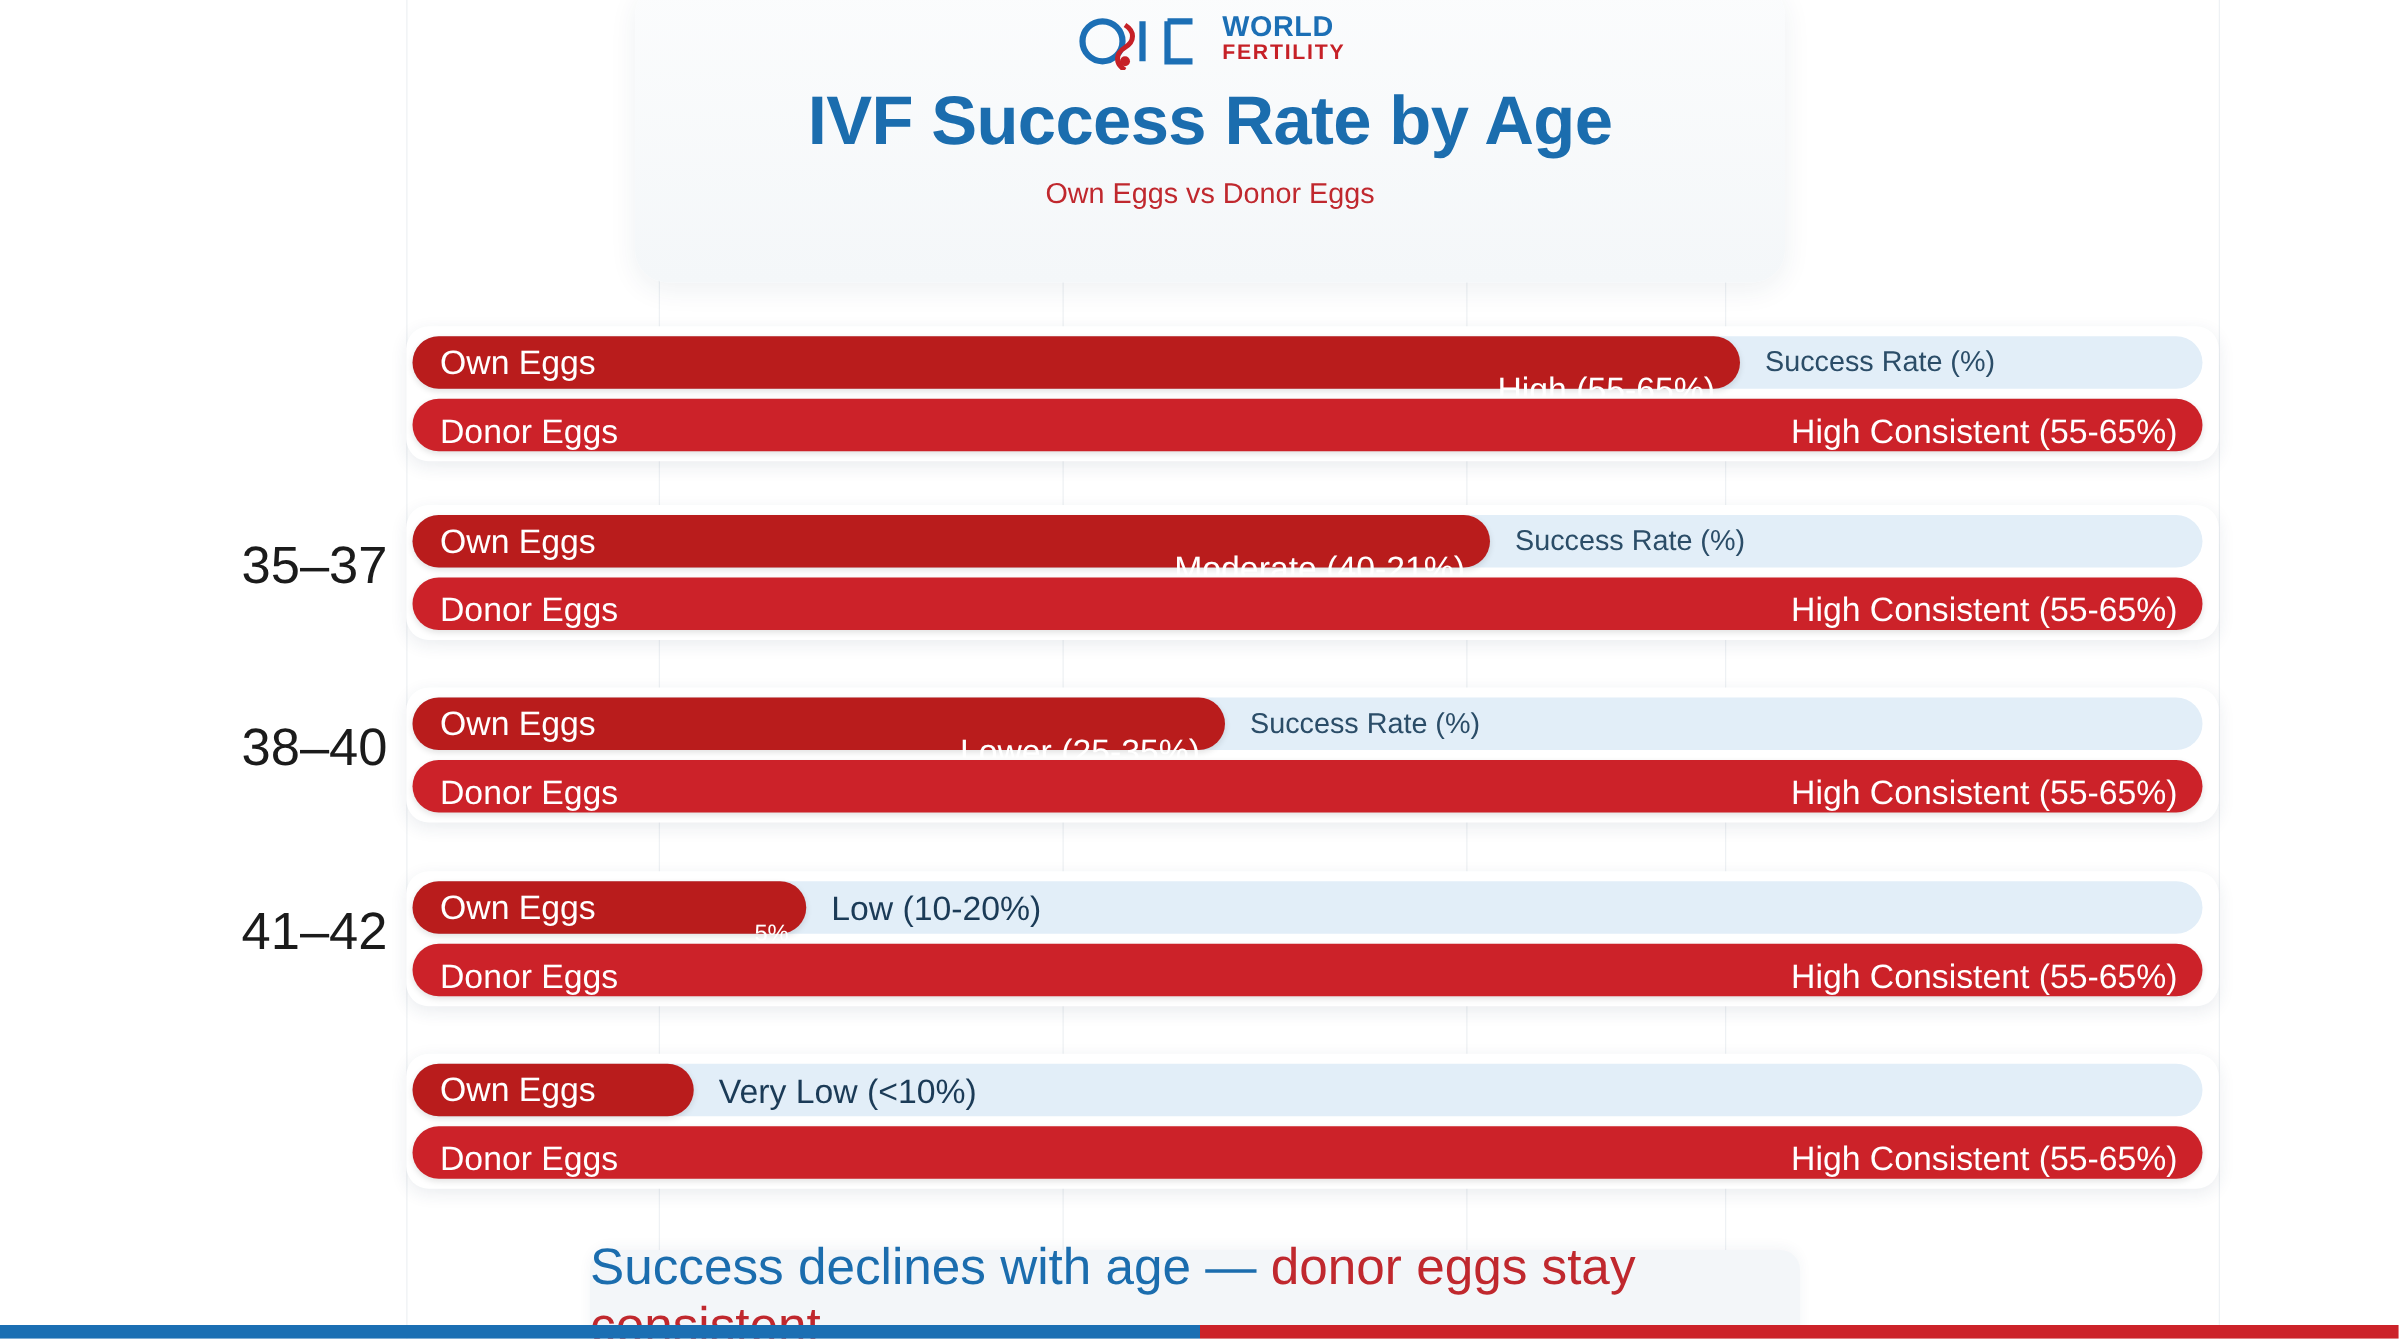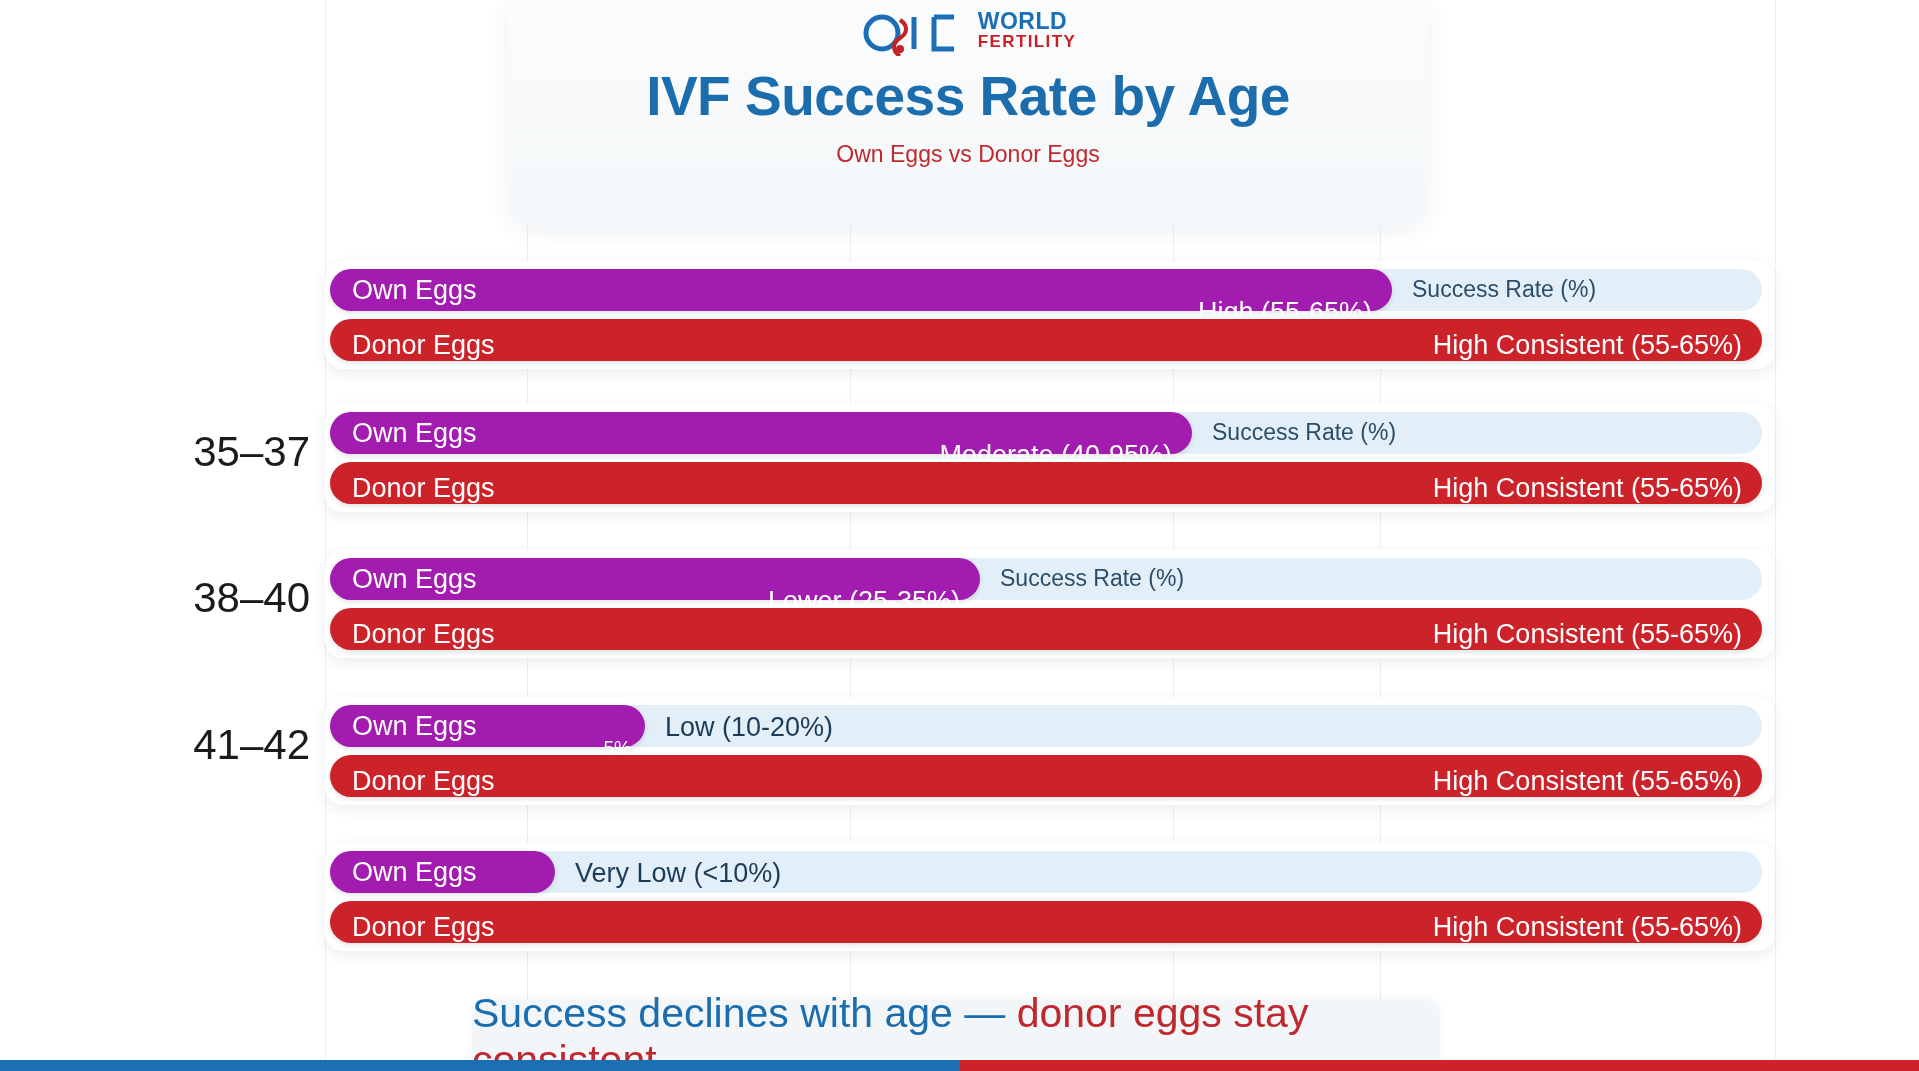--- a/index.html
+++ b/index.html
@@ -55,21 +55,21 @@
     position:absolute;left:330px;height:42px;width:1432px;
     background:#e2eef8;border-radius:21px;
   }
   .track.own{top:14px;}
   .track.donor{top:64px;background:transparent;}
   .bar{
     position:absolute;left:0;top:0;height:42px;border-radius:21px;
     display:flex;align-items:center;
     box-shadow:0 2px 5px rgba(0,0,0,0.12);
   }
-  .bar.own{background:#a21caf;}
+  .bar.own{background:#b91c1c;}
   .bar.donor{background:#cc2229;align-items:flex-end;}
   .bar-label{
     font-size:27px;color:#ffffff;margin-left:22px;white-space:nowrap;
   }
   .bar-value{
     position:absolute;right:20px;font-size:27px;color:#ffffff;white-space:nowrap;margin-top:44px;
   }
   .bar-value.small{font-size:19px;right:14px;}
   .outside-value{
     position:absolute;font-size:27px;color:#1b3b57;white-space:nowrap;
@@ -141,21 +141,21 @@
       </div>
     </div>
   </div>
 
   <div class="row" style="top:143px">
     <div class="row-card"></div>
     <div class="age-label">35–37</div>
     <div class="track own">
       <div class="bar own" style="width:862px">
         <span class="bar-label">Own Eggs</span>
-        <span class="bar-value">Moderate (40-95%)</span>
+        <span class="bar-value">Moderate (40-21%)</span>
       </div>
       <span class="outside-value axis" style="left:882px">Success Rate (%)</span>
     </div>
     <div class="track donor">
       <div class="bar donor" style="width:1432px">
         <span class="bar-label">Donor Eggs</span>
         <span class="bar-value">High Consistent (55-65%)</span>
       </div>
     </div>
   </div>

